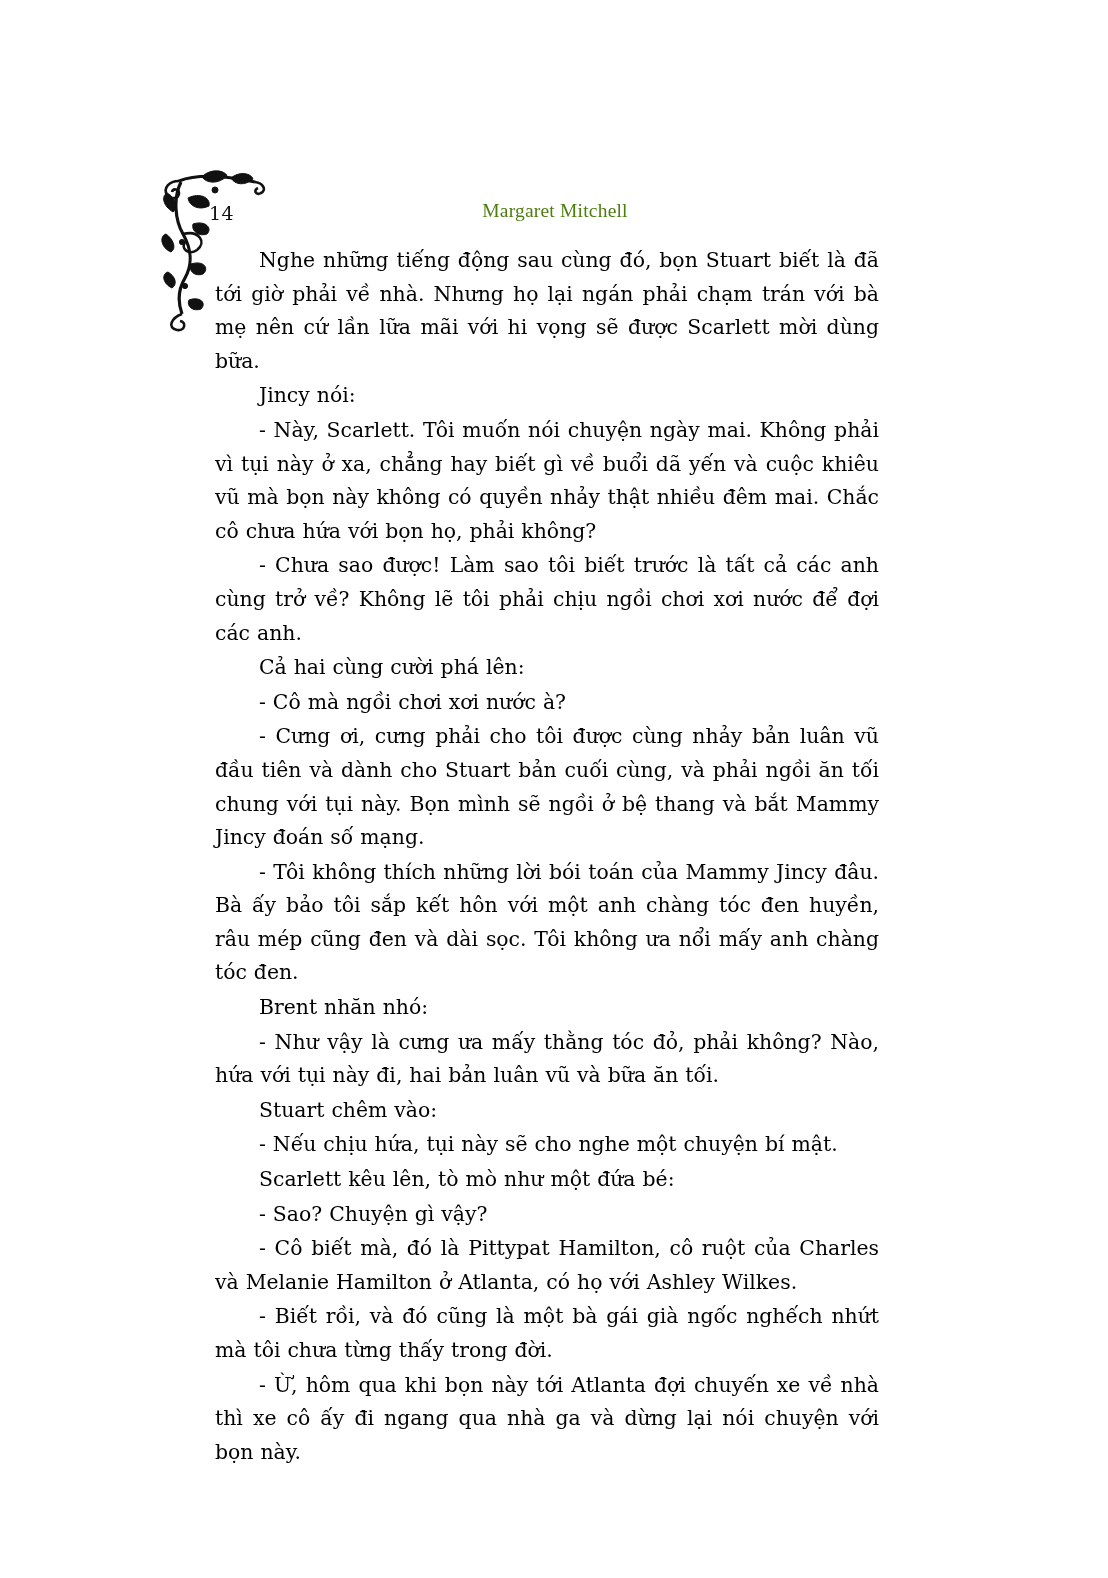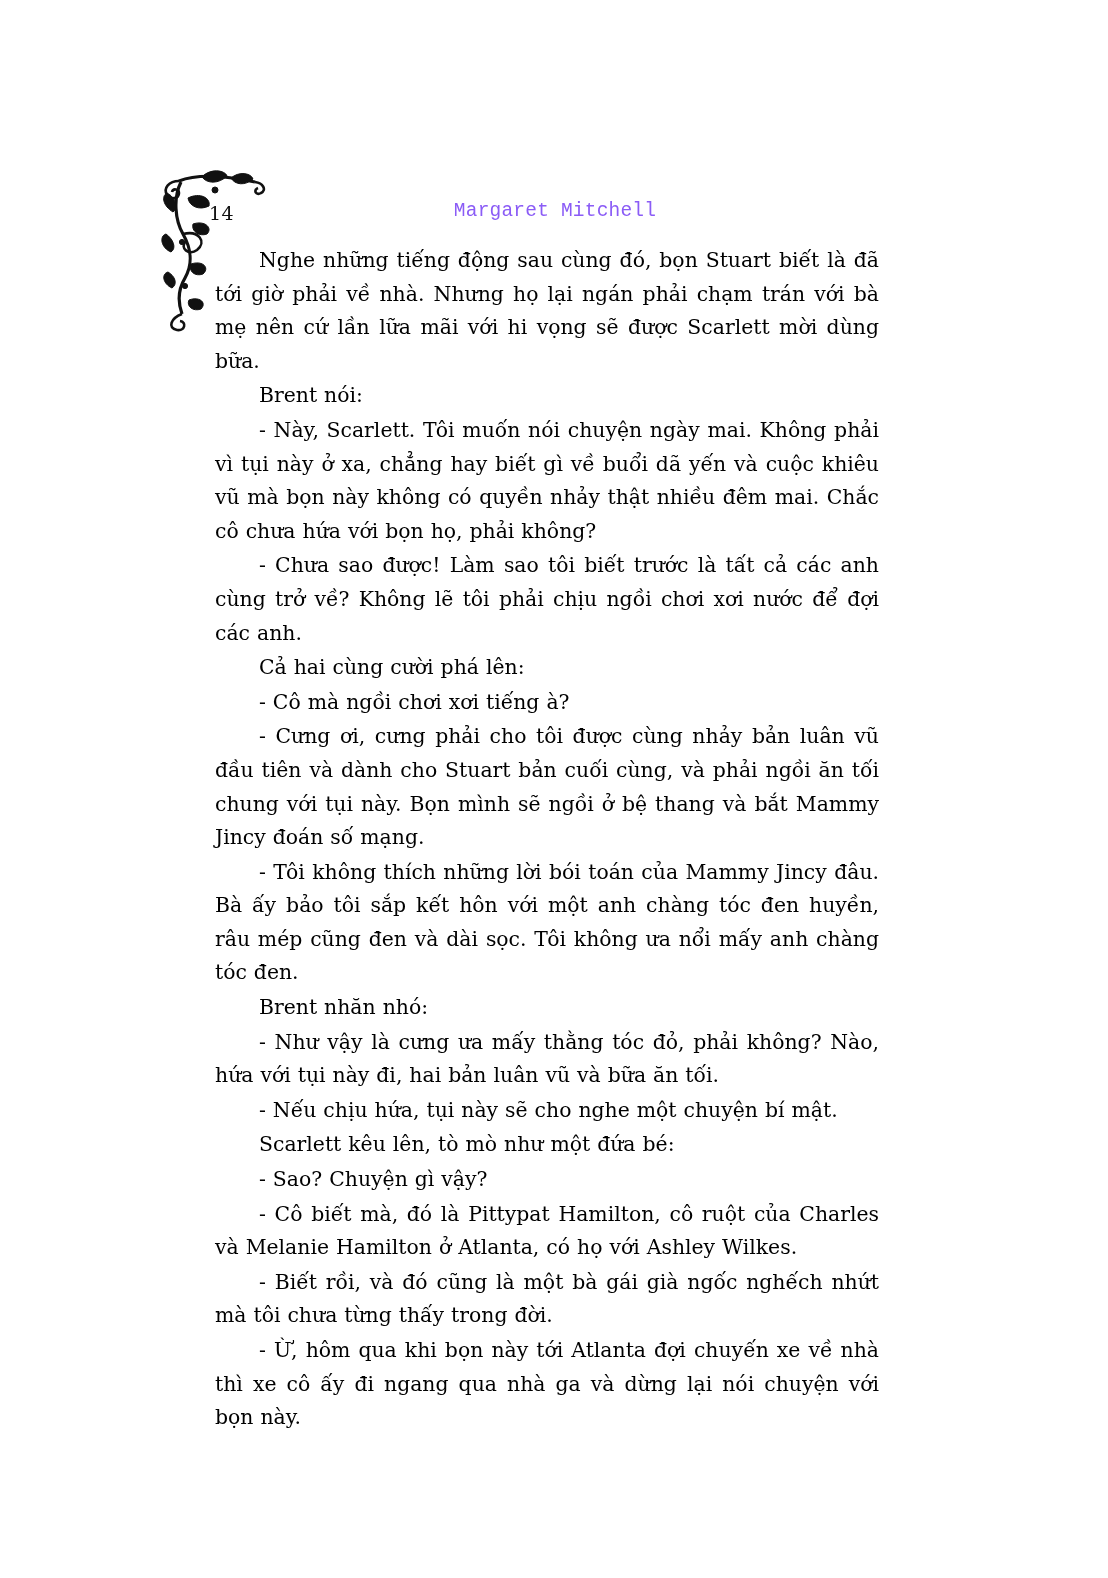--- a/index.html
+++ b/index.html
@@ -40,22 +40,22 @@
     color: #111;
     letter-spacing: 0.5px;
   }
   .running-head {
     position: absolute;
     left: 0;
     right: 0;
     top: 10px;
     text-align: center;
     font-size: 19.5px;
-    font-family: Liberation Mono, monospace;
-    color: #8b5cf6;
+    font-family: Liberation Serif, serif;
+    color: #4d7c0f;
     letter-spacing: 0.2px;
   }
   .body-text {
     margin-top: 12px;
   }
   .body-text p {
     margin: 0 16px 1px 0;
     text-align: justify;
     text-justify: inter-word;
     font-size: 20.4px;
@@ -117,29 +117,30 @@
 
   <div class="content">
 
     <div class="header-row">
       <div class="page-number">14</div>
       <div class="running-head">Margaret Mitchell</div>
     </div>
 
     <div class="body-text">
       <p>Nghe những tiếng động sau cùng đó, bọn Stuart biết là đã tới giờ phải về nhà. Nhưng họ lại ngán phải chạm trán với bà mẹ nên cứ lần lữa mãi với hi vọng sẽ được Scarlett mời dùng bữa.</p>
-      <p>Brent nói:</p>
+      <p>Jincy nói:</p>
       <p>- Này, Scarlett. Tôi muốn nói chuyện ngày mai. Không phải vì tụi này ở xa, chẳng hay biết gì về buổi dã yến và cuộc khiêu vũ mà bọn này không có quyền nhảy thật nhiều đêm mai. Chắc cô chưa hứa với bọn họ, phải không?</p>
       <p>- Chưa sao được! Làm sao tôi biết trước là tất cả các anh cùng trở về? Không lẽ tôi phải chịu ngồi chơi xơi nước để đợi các anh.</p>
       <p>Cả hai cùng cười phá lên:</p>
-      <p>- Cô mà ngồi chơi xơi tiếng à?</p>
+      <p>- Cô mà ngồi chơi xơi nước à?</p>
       <p>- Cưng ơi, cưng phải cho tôi được cùng nhảy bản luân vũ đầu tiên và dành cho Stuart bản cuối cùng, và phải ngồi ăn tối chung với tụi này. Bọn mình sẽ ngồi ở bệ thang và bắt Mammy Jincy đoán số mạng.</p>
       <p>- Tôi không thích những lời bói toán của Mammy Jincy đâu. Bà ấy bảo tôi sắp kết hôn với một anh chàng tóc đen huyền, râu mép cũng đen và dài sọc. Tôi không ưa nổi mấy anh chàng tóc đen.</p>
       <p>Brent nhăn nhó:</p>
       <p>- Như vậy là cưng ưa mấy thằng tóc đỏ, phải không? Nào, hứa với tụi này đi, hai bản luân vũ và bữa ăn tối.</p>
+      <p>Stuart chêm vào:</p>
       <p>- Nếu chịu hứa, tụi này sẽ cho nghe một chuyện bí mật.</p>
       <p>Scarlett kêu lên, tò mò như một đứa bé:</p>
       <p>- Sao? Chuyện gì vậy?</p>
       <p>- Cô biết mà, đó là Pittypat Hamilton, cô ruột của Charles và Melanie Hamilton ở Atlanta, có họ với Ashley Wilkes.</p>
       <p>- Biết rồi, và đó cũng là một bà gái già ngốc nghếch nhứt mà tôi chưa từng thấy trong đời.</p>
       <p>- Ừ, hôm qua khi bọn này tới Atlanta đợi chuyến xe về nhà thì xe cô ấy đi ngang qua nhà ga và dừng lại nói chuyện với bọn này.</p>
     </div>
 
   </div>
 </div>

